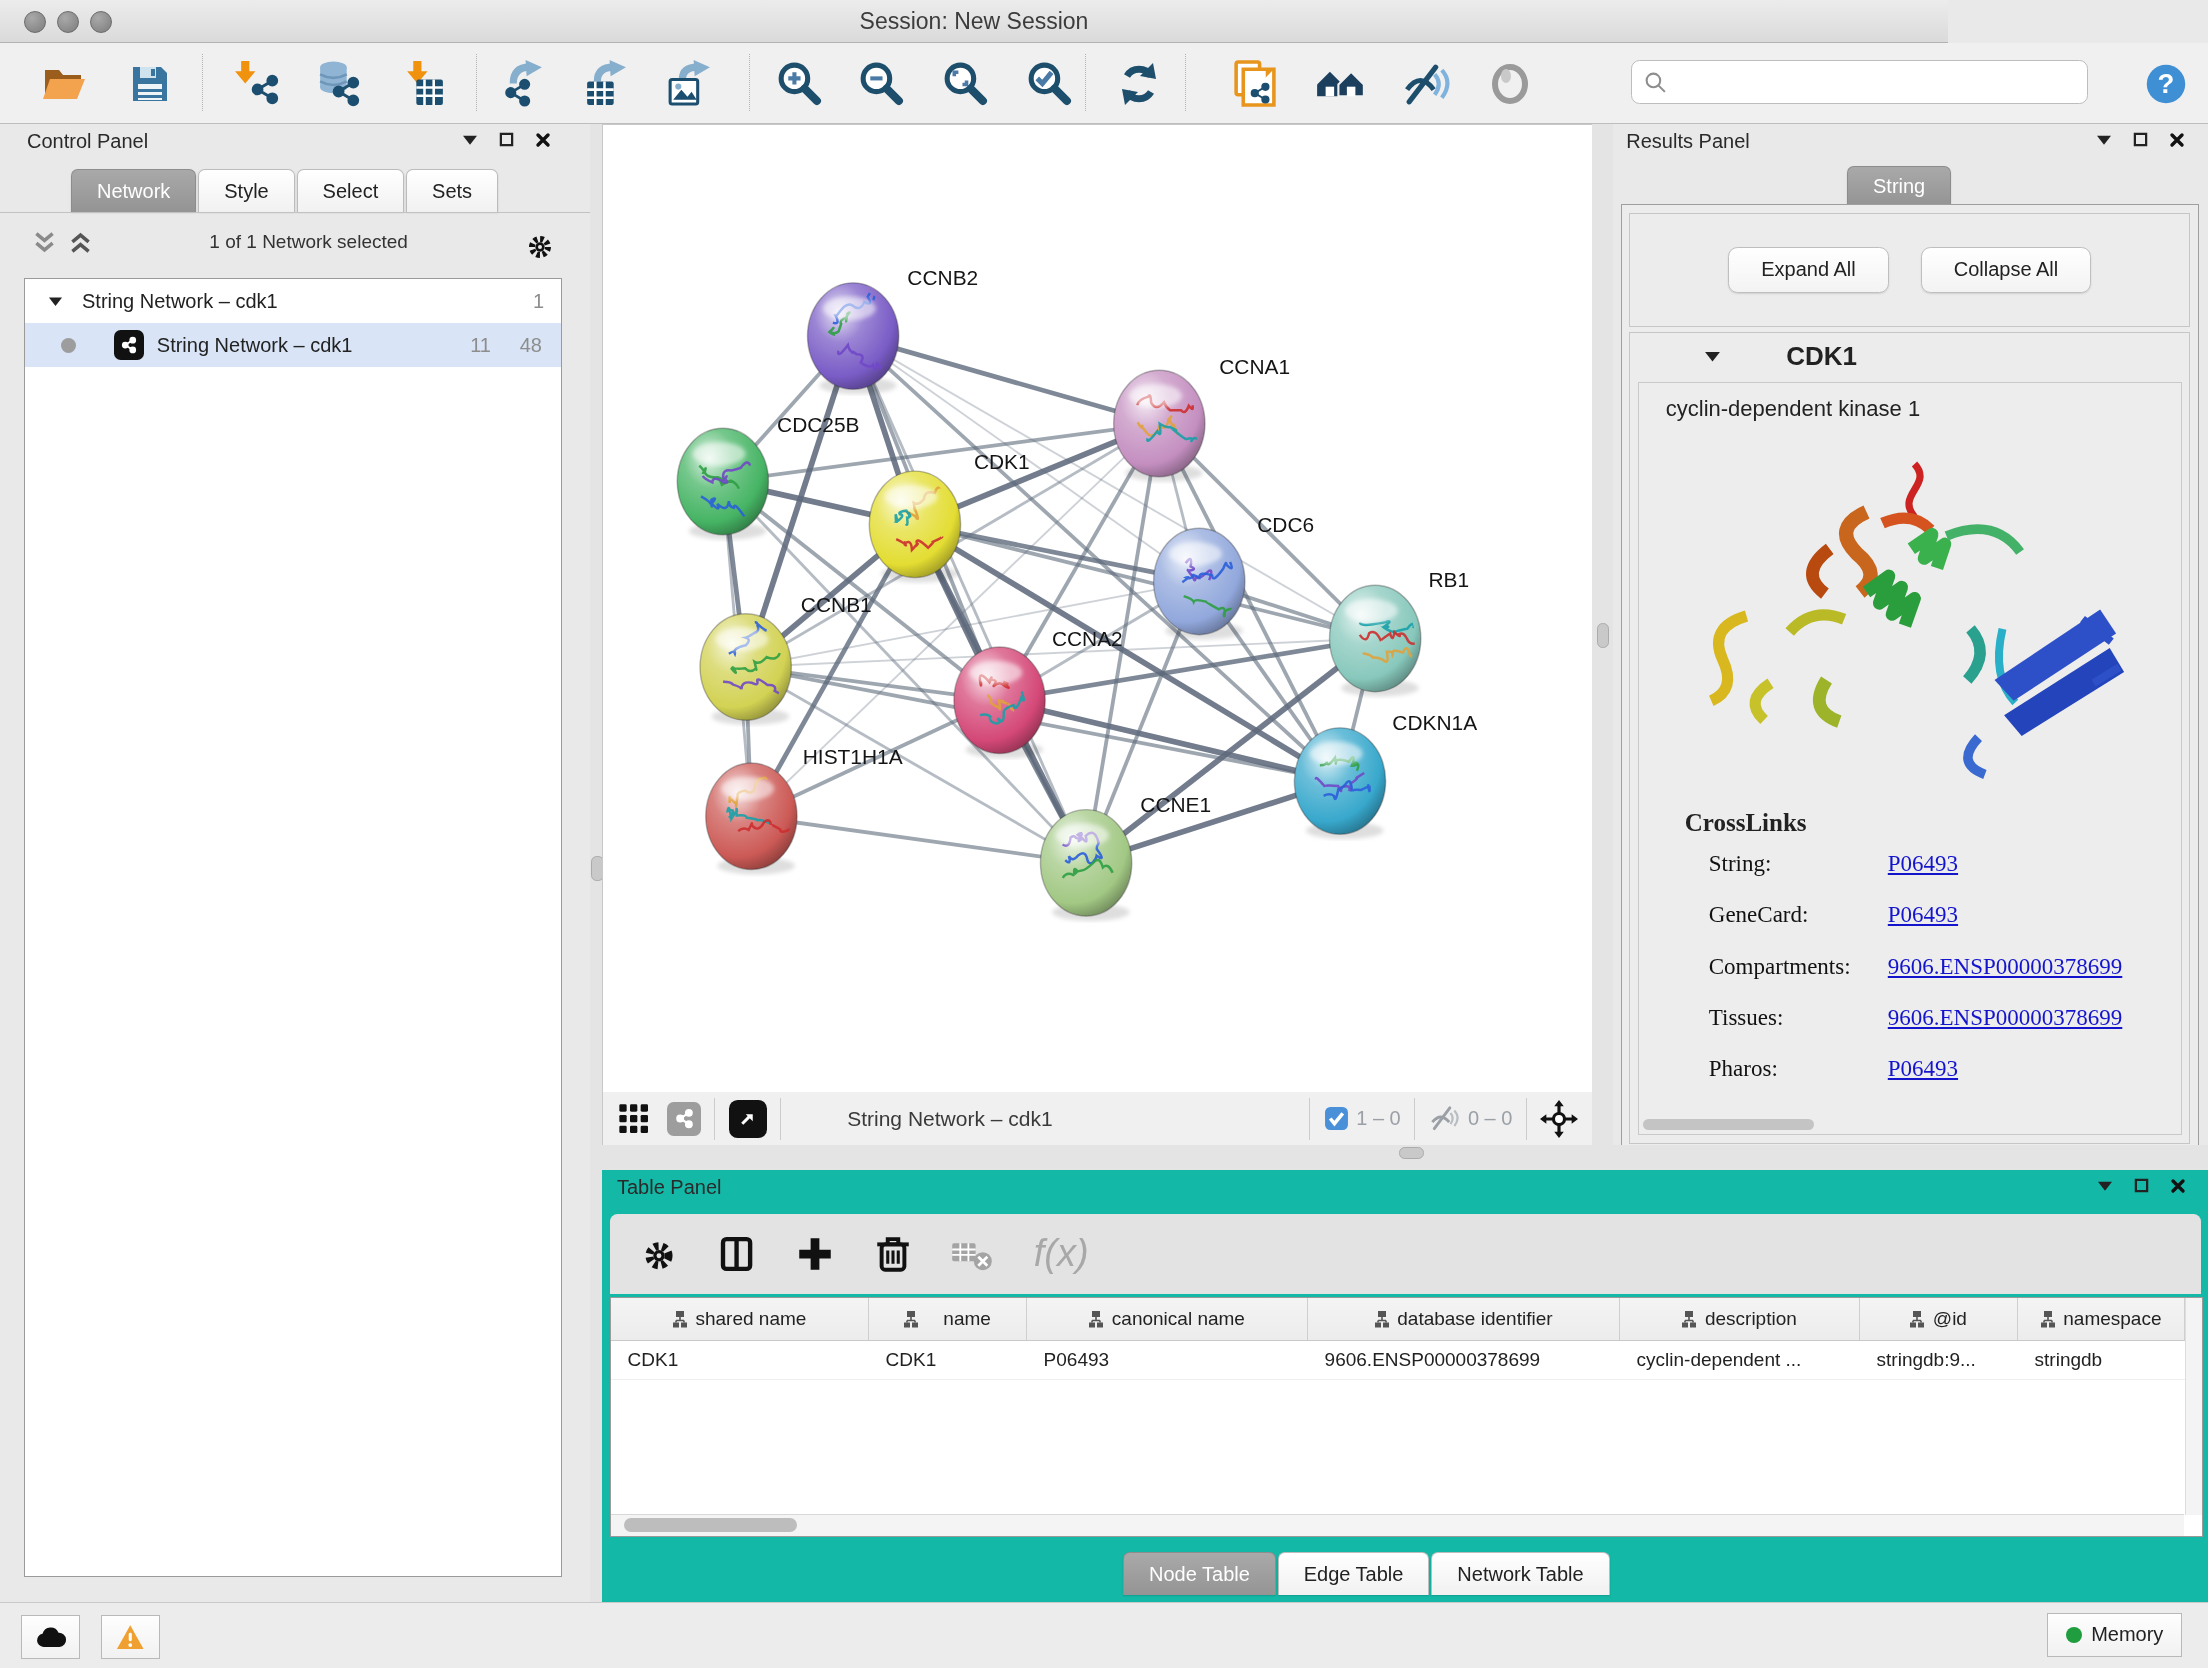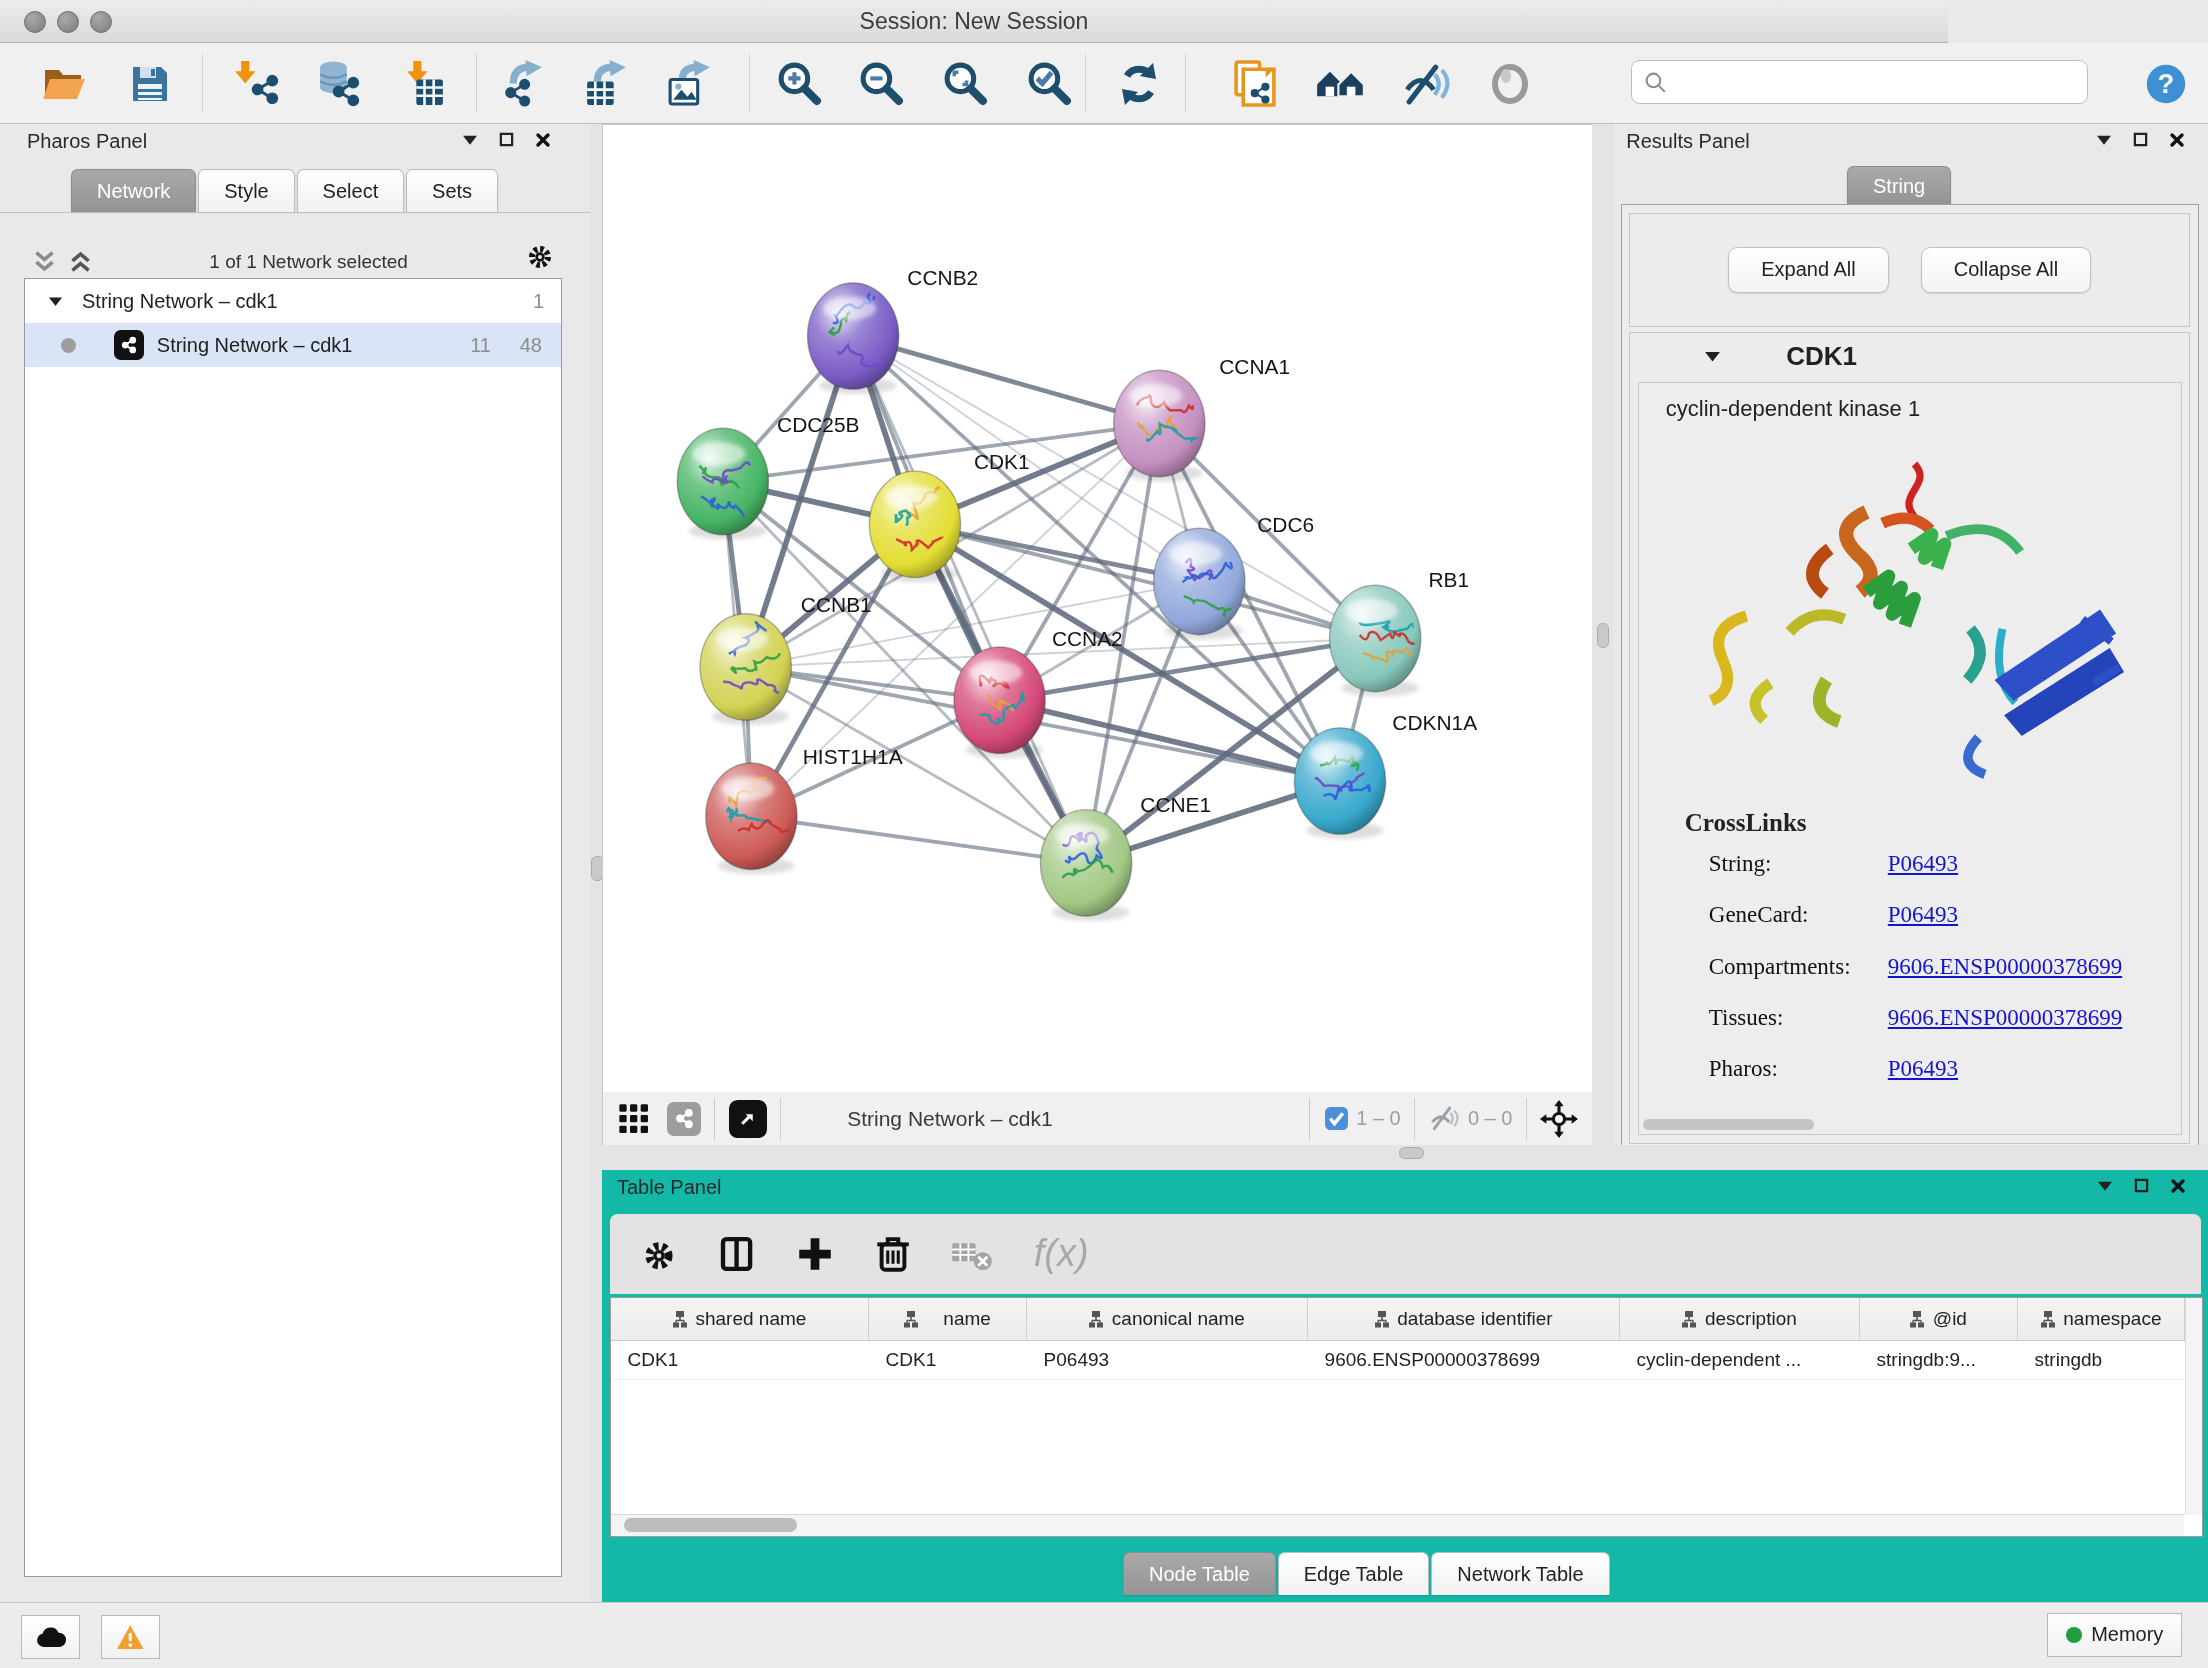--- a/index.html
+++ b/index.html
@@ -248,41 +248,41 @@
     </div>
     <div class="tbtn" style="left:2138px">
       <svg width="44" height="44" viewBox="0 0 48 48">
         <circle cx="24" cy="24" r="21" fill="#3f8fd4"></circle>
         <text x="24" y="34" text-anchor="middle" font-size="30" font-weight="bold" fill="#fff">?</text>
         </svg>
       </div>
   </div>
 
   <div class="abs" style="left:0;top:124px;width:590px;height:1478px;background:#e9e9e9">
-    <div class="abs phead" style="left:27px;top:5.7px">Pharos Panel</div>
+    <div class="abs phead" style="left:27px;top:5.7px">Control Panel</div>
     <div class="abs pctl" style="left:462px;top:7.6px">
       <svg width="16" height="13.3" viewBox="0 0 16 12">
           <polygon points="1,2 15,2 8,11" fill="#222"></polygon>
         </svg>
       <svg width="15" height="15" viewBox="0 0 16 16">
           <rect x="2" y="2" width="12" height="12" fill="none" stroke="#222" stroke-width="2.4"></rect>
         </svg>
       <svg width="16" height="16" viewBox="0 0 16 16">
           <path d="M3 3 L13 13 M13 3 L3 13" stroke="#111" stroke-width="3.4" stroke-linecap="round"></path>
         </svg>
     </div>
     <div class="abs" id="cp-tabs" style="left:71px;top:45px;display:flex;gap:1.9px">
         <div class="tab sel">Network</div>
         <div class="tab">Style</div>
         <div class="tab">Select</div>
         <div class="tab">Sets</div>
       </div>
     <div class="abs" style="left:0;top:88px;width:590px;height:1px;background:#c2c2c2"></div>
 
-    <div class="abs" style="left:24px;top:107px;width:536px;height:42px;display:flex;align-items:flex-end">
+    <div class="abs" style="left:24px;top:107px;width:536px;height:42px;display:flex;align-items:flex-start">
       <svg width="25" height="23" viewBox="0 0 18 17" style="margin-left:7.6px">
         <path d="M3 2 l6 5 6-5 M3 9 l6 5 6-5" stroke="#8a8a8a" stroke-width="2.6" fill="none"></path>
         </svg>
       <svg width="25" height="23" viewBox="0 0 18 17" style="margin-left:11.4px">
         <path d="M3 15 l6-5 6 5 M3 8 l6-5 6 5" stroke="#555" stroke-width="2.6" fill="none"></path>
         </svg>
       <div style="flex:1;text-align:center;font-size:19px;color:#333">1 of 1 Network selected</div>
       <svg width="32" height="32" viewBox="0 0 48 48" style="margin-right:3.8px">
         <circle cx="24" cy="24" r="12" fill="none" stroke="#111" stroke-width="9" stroke-dasharray="5.2 4.2"></circle>
         <circle cx="24" cy="24" r="7" fill="#111"></circle>

